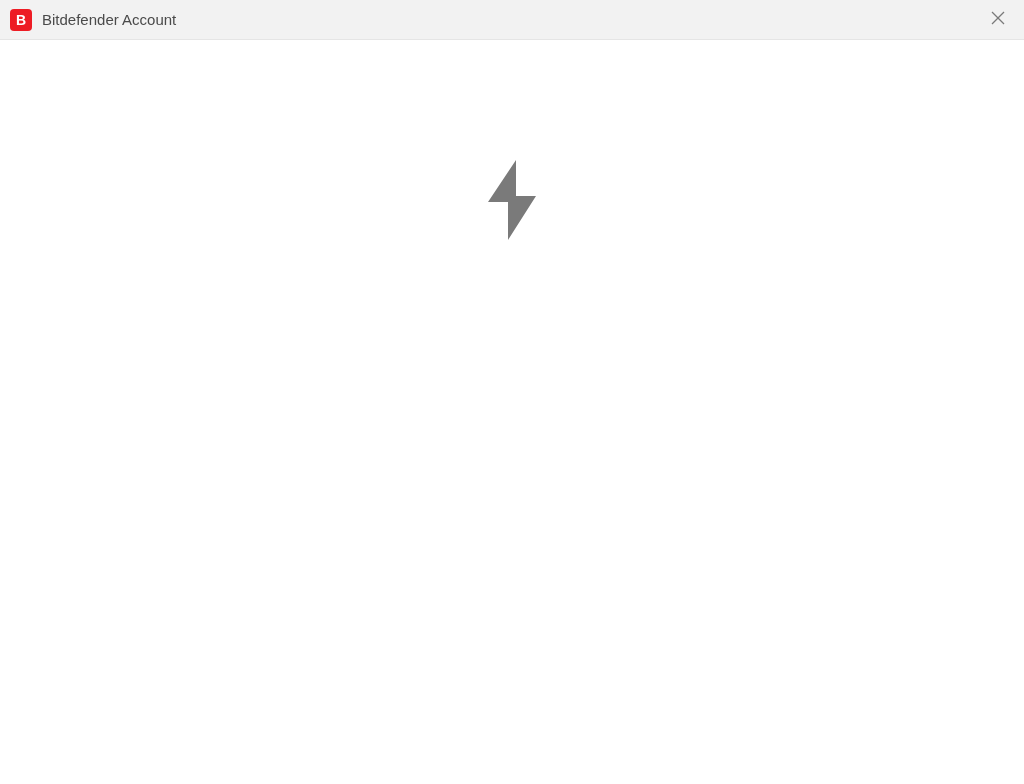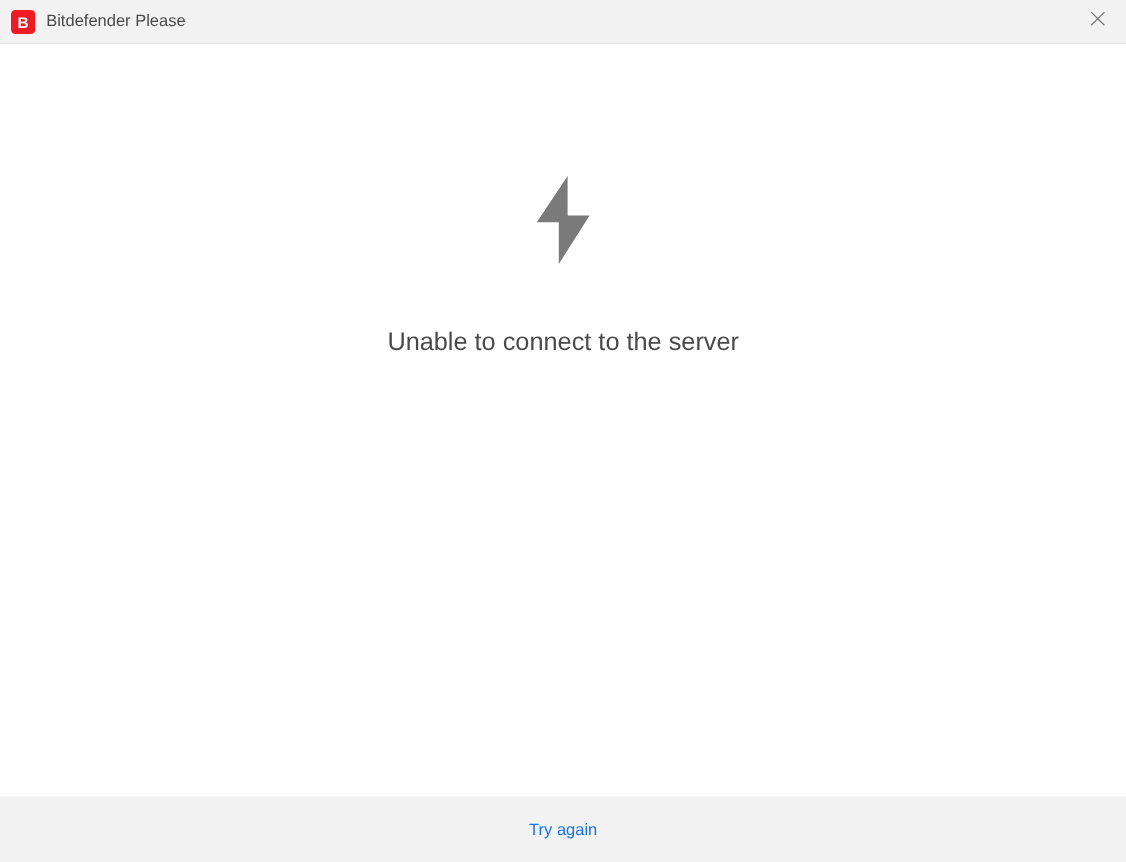--- a/index.html
+++ b/index.html
@@ -20,38 +20,34 @@
   </style>
 </head>
 <body>
 
 <div class="window">
 
   <div class="titlebar">
     <div class="app-icon">
       <span>B</span>
     </div>
-    <span class="title-text">Bitdefender Please</span>
+    <span class="title-text">Bitdefender Account</span>
     <div class="spacer"></div>
     <div class="close-btn">
       <span>
         <svg width="14" height="14" viewBox="0 0 14 14" fill="none" stroke-width="1.2">
           <line x1="1" y1="1" x2="13" y2="13"></line>
           <line x1="13" y1="1" x2="1" y2="13"></line>
         </svg>
       </span>
     </div>
   </div>
 
   <div class="content">
     <div class="bolt">
       <svg width="56" height="80" viewBox="0 0 56 80">
         <polygon points="32,0 4,42 24,42 24,80 52,36 32,36" fill="#7a7a7a"></polygon>
       </svg>
     </div>
-    <div class="heading">Unable to connect to the server</div>
   </div>
 
-  <div class="footer">
-    <button class="try-again">Try again</button>
-  </div>
 
 </div>
 
 </body></html>

